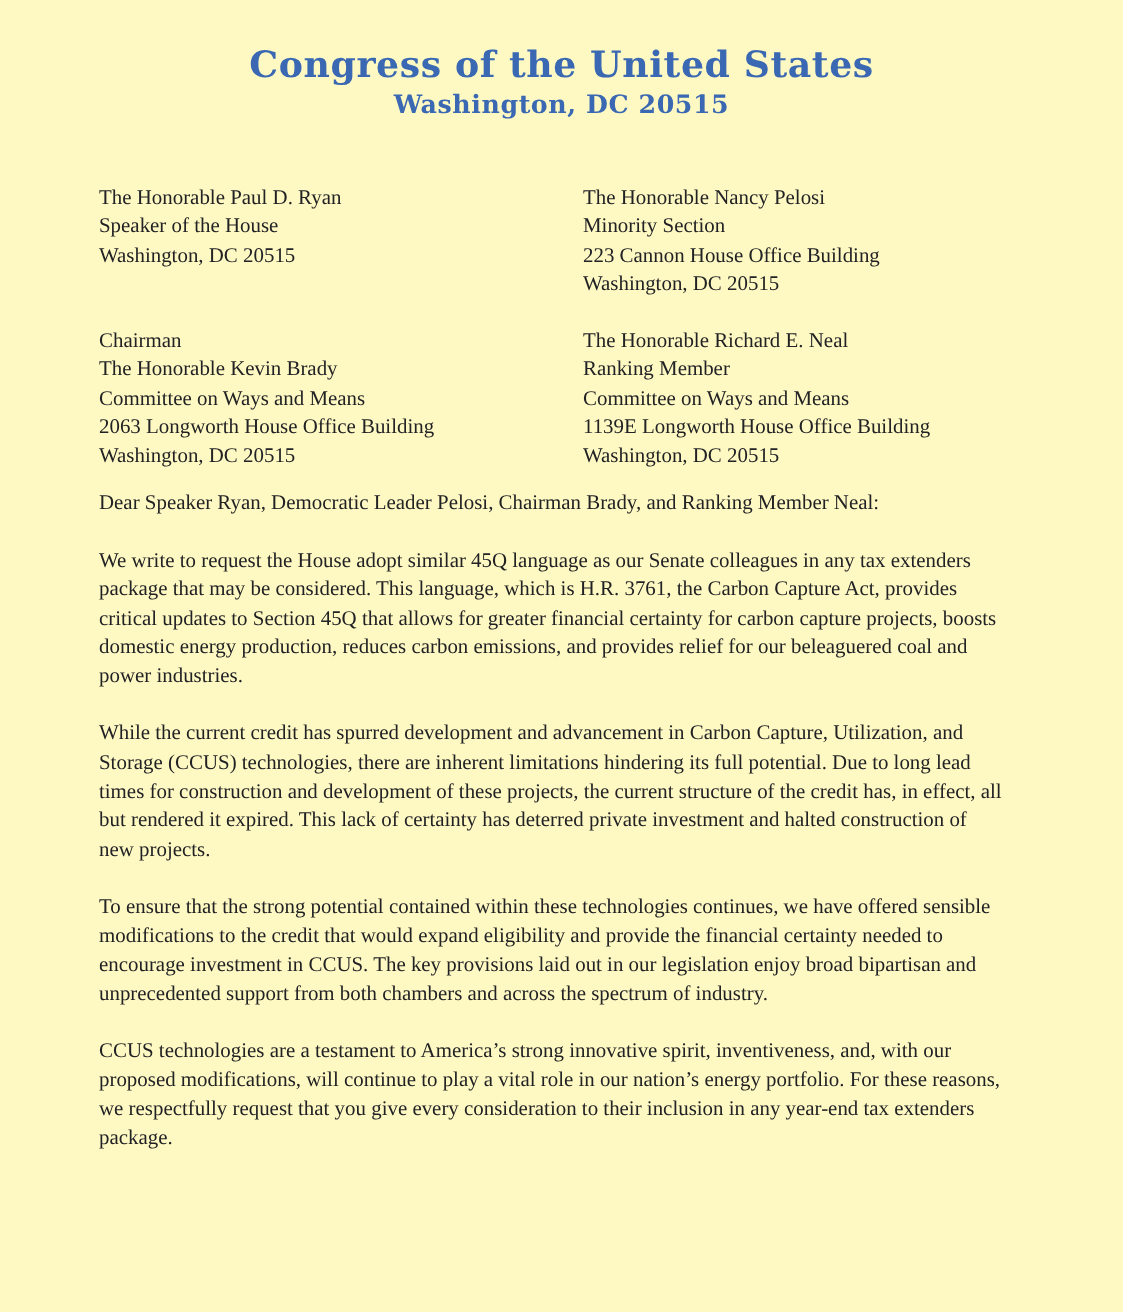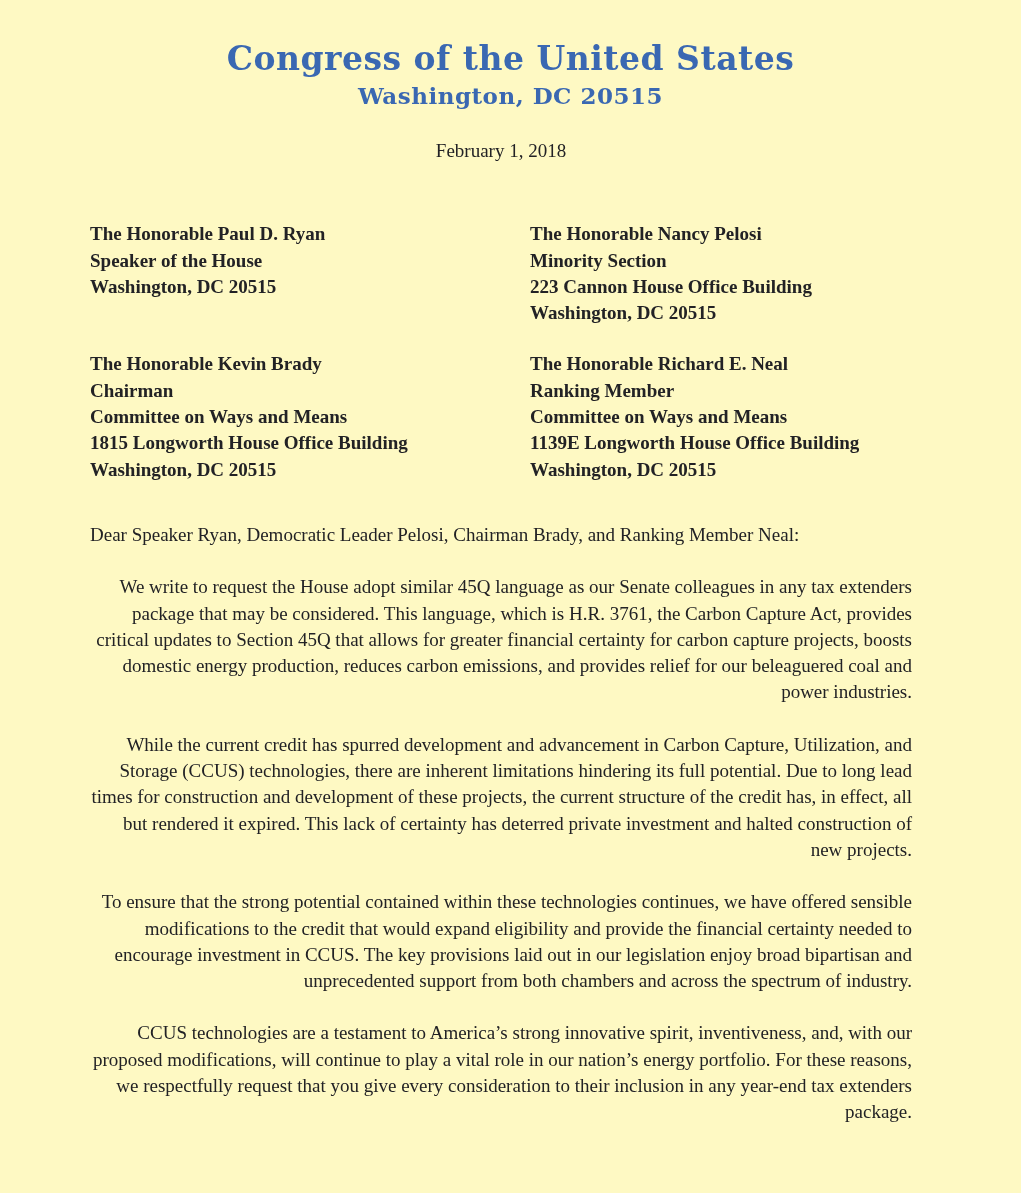--- a/index.html
+++ b/index.html
@@ -50,65 +50,63 @@
   .date-line {
     text-align: center;
     margin-top: 28px;
   }
 
   .recipients {
     display: grid;
     grid-template-columns: 440px 1fr;
     row-gap: 25px;
     margin-top: 57px;
-    font-weight: bold;
   }
   .recipient-block { white-space: nowrap; }
 
-  .salutation { margin-top: 39px; }
+  .salutation { margin-top: 16px; }
 
   .body-paragraph {
     margin: 26px 0 0 0;
-    text-align: right;
+    text-align: left;
   }
 </style>
 </head>
 <body>
 
 <div class="page">
 
   <div class="letterhead">
     <div class="lh-title">Congress of the United States</div>
     <div class="lh-subtitle">Washington, DC 20515</div>
   </div>
 
   <div class="content">
 
-    <div class="date-line">February 1, 2018</div>
 
     <div class="recipients">
 
       <div class="recipient-block">
         <div>The Honorable Paul D. Ryan</div>
         <div>Speaker of the House</div>
         <div>Washington, DC 20515</div>
       </div>
 
       <div class="recipient-block">
         <div>The Honorable Nancy Pelosi</div>
         <div>Minority Section</div>
         <div>223 Cannon House Office Building</div>
         <div>Washington, DC 20515</div>
       </div>
 
       <div class="recipient-block">
+        <div>Chairman</div>
         <div>The Honorable Kevin Brady</div>
-        <div>Chairman</div>
         <div>Committee on Ways and Means</div>
-        <div>1815 Longworth House Office Building</div>
+        <div>2063 Longworth House Office Building</div>
         <div>Washington, DC 20515</div>
       </div>
 
       <div class="recipient-block">
         <div>The Honorable Richard E. Neal</div>
         <div>Ranking Member</div>
         <div>Committee on Ways and Means</div>
         <div>1139E Longworth House Office Building</div>
         <div>Washington, DC 20515</div>
       </div>

